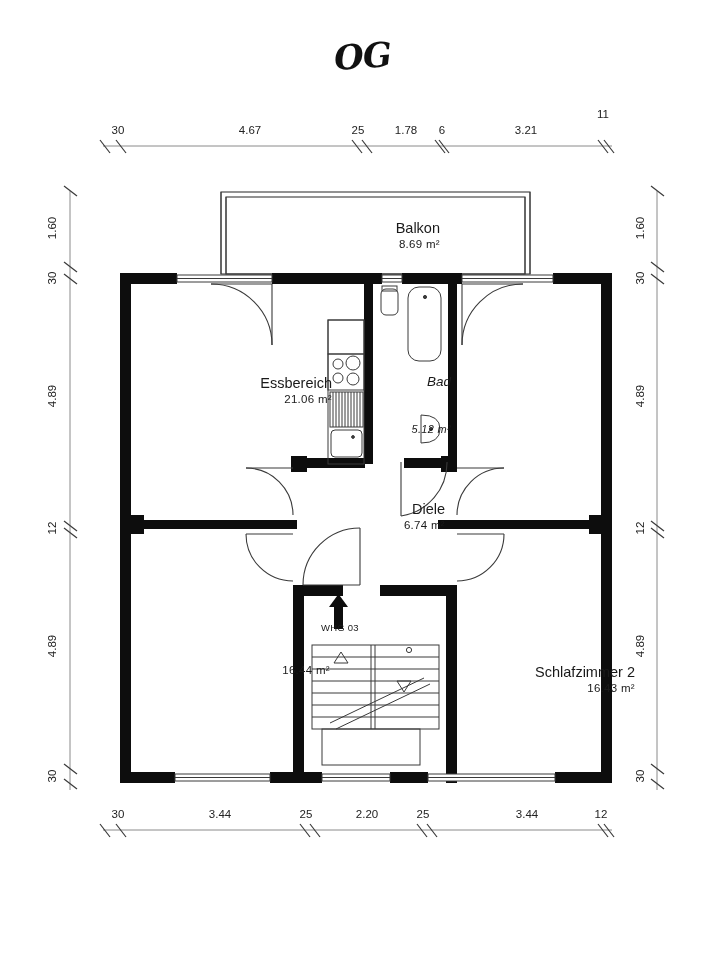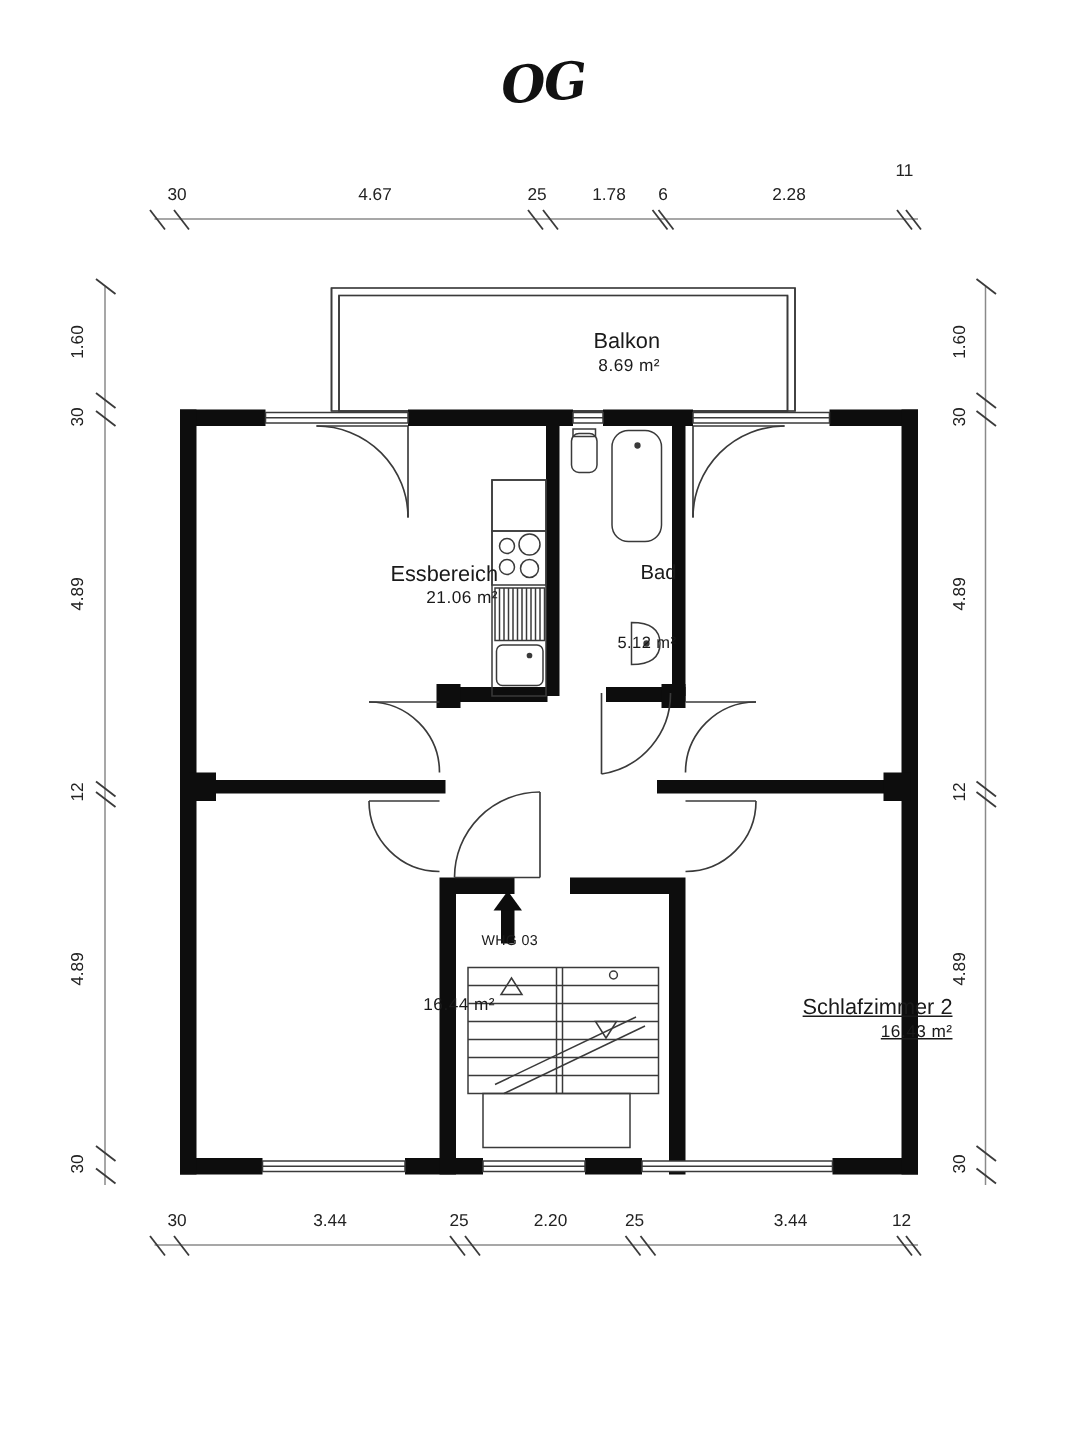--- a/index.html
+++ b/index.html
@@ -277,44 +277,48 @@
   <div class="room-label" style="left:300px;top:219px;width:140px;">
     <div class="rl-name">Balkon</div>
     <div class="rl-area">8.69 m²</div>
   </div>
 
   <div class="room-label" style="left:152px;top:374px;width:180px;">
     <div class="rl-name">Essbereich</div>
     <div class="rl-area">21.06 m²</div>
   </div>
 
-  <div class="room-label small" style="left:365px;top:374px;width:86px;">
+  <div class="room-label small" style="left:365px;top:374px;width:86px;font-style:italic;">
     <div class="rl-name">Bad</div>
     <div class="rl-area">5.12 m²</div>
   </div>
 
 
+  <div class="room-label" style="left:305px;top:500px;width:140px;">
+    <div class="rl-name">Diele</div>
+    <div class="rl-area">6.74 m²</div>
+  </div>
 
   <div class="room-label" style="left:130px;top:663px;width:200px;">
     <div class="rl-area">16.44 m²</div>
   </div>
 
-  <div class="room-label" style="left:435px;top:663px;width:200px;text-decoration:underline;">
+  <div class="room-label" style="left:435px;top:663px;width:200px;">
     <div class="rl-name">Schlafzimmer 2</div>
     <div class="rl-area">16.43 m²</div>
   </div>
 
   <div class="whg-tag" style="left:321px;top:622px;">WHG 03</div>
 
   <div class="dim-h" style="left:104px;top:124px;width:28px;">30</div>
   <div class="dim-h" style="left:190px;top:124px;width:120px;">4.67</div>
   <div class="dim-h" style="left:344px;top:124px;width:28px;">25</div>
   <div class="dim-h" style="left:376px;top:124px;width:60px;">1.78</div>
   <div class="dim-h" style="left:432px;top:124px;width:20px;">6</div>
-  <div class="dim-h" style="left:476px;top:124px;width:100px;">2.28</div>
+  <div class="dim-h" style="left:476px;top:124px;width:100px;">3.21</div>
   <div class="dim-h" style="left:592px;top:108px;width:22px;">11</div>
 
   <div class="dim-h" style="left:104px;top:808px;width:28px;">30</div>
   <div class="dim-h" style="left:170px;top:808px;width:100px;">3.44</div>
   <div class="dim-h" style="left:292px;top:808px;width:28px;">25</div>
   <div class="dim-h" style="left:337px;top:808px;width:60px;">2.20</div>
   <div class="dim-h" style="left:409px;top:808px;width:28px;">25</div>
   <div class="dim-h" style="left:477px;top:808px;width:100px;">3.44</div>
   <div class="dim-h" style="left:590px;top:808px;width:22px;">12</div>
 

